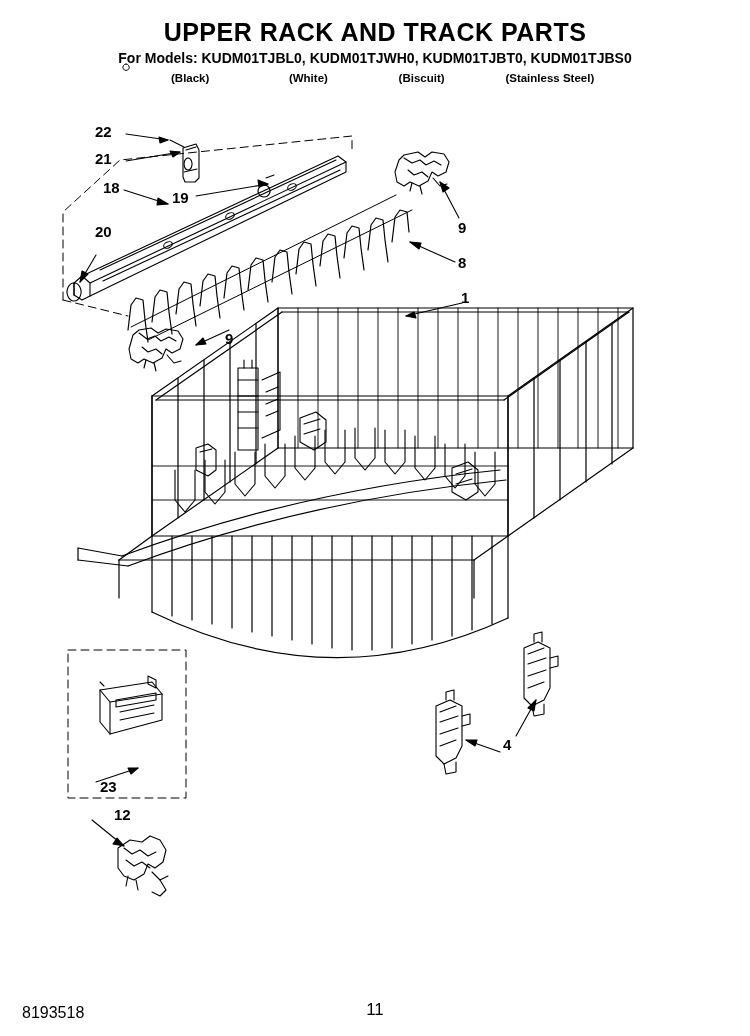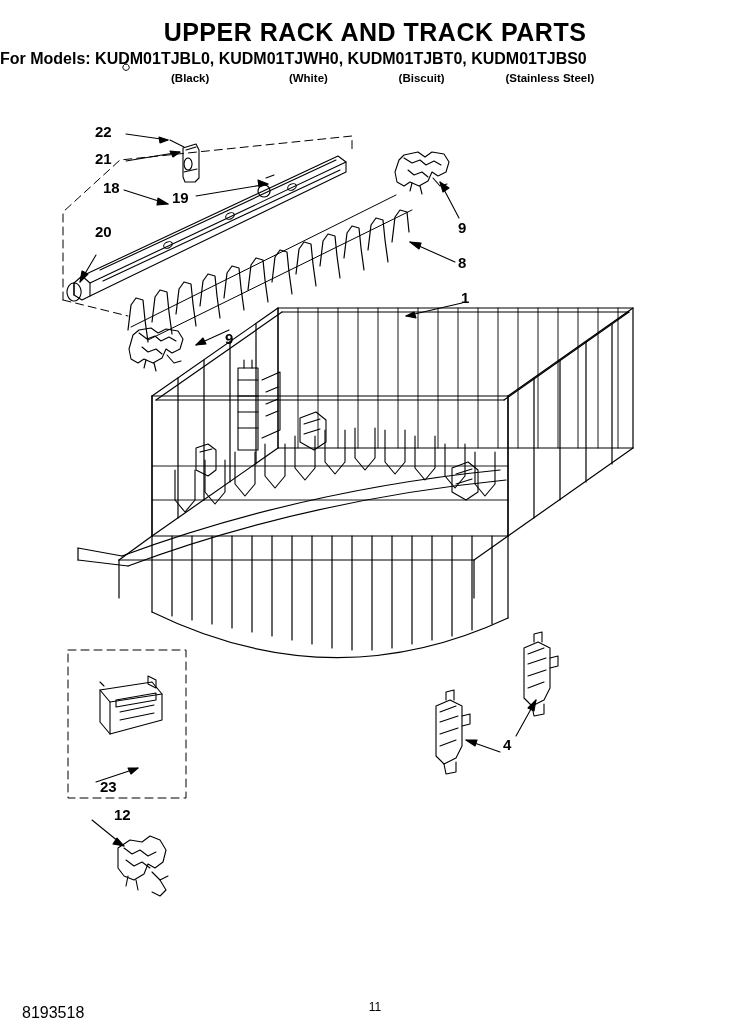--- a/index.html
+++ b/index.html
@@ -30,21 +30,22 @@
     font-size: 25px;
     font-weight: bold;
     letter-spacing: 0.5px;
     font-family: "Liberation Sans", sans-serif;
   }
   .models-line {
     position: absolute;
     top: 50px;
     left: 0;
     width: 750px;
-    font-size: 16px;
+    text-align: center;
+    font-size: 14px;
     font-weight: bold;
     font-family: "Liberation Sans", sans-serif;
   }
   .finishes-row {
     position: absolute;
     top: 72px;
     left: 0;
     width: 750px;
     text-align: center;
     font-size: 11.5px;
@@ -72,21 +73,21 @@
     top: 1004px;
     font-size: 16px;
     font-family: "Liberation Sans", sans-serif;
   }
   .footer-center {
     position: absolute;
     left: 0;
     top: 1000px;
     width: 750px;
     text-align: center;
-    font-size: 12px;
+    font-size: 17px;
     font-family: "Liberation Sans", sans-serif;
   }
   svg.art {
     position: absolute;
     left: 0;
     top: 0;
     width: 750px;
     height: 1036px;
     pointer-events: none;
   }

